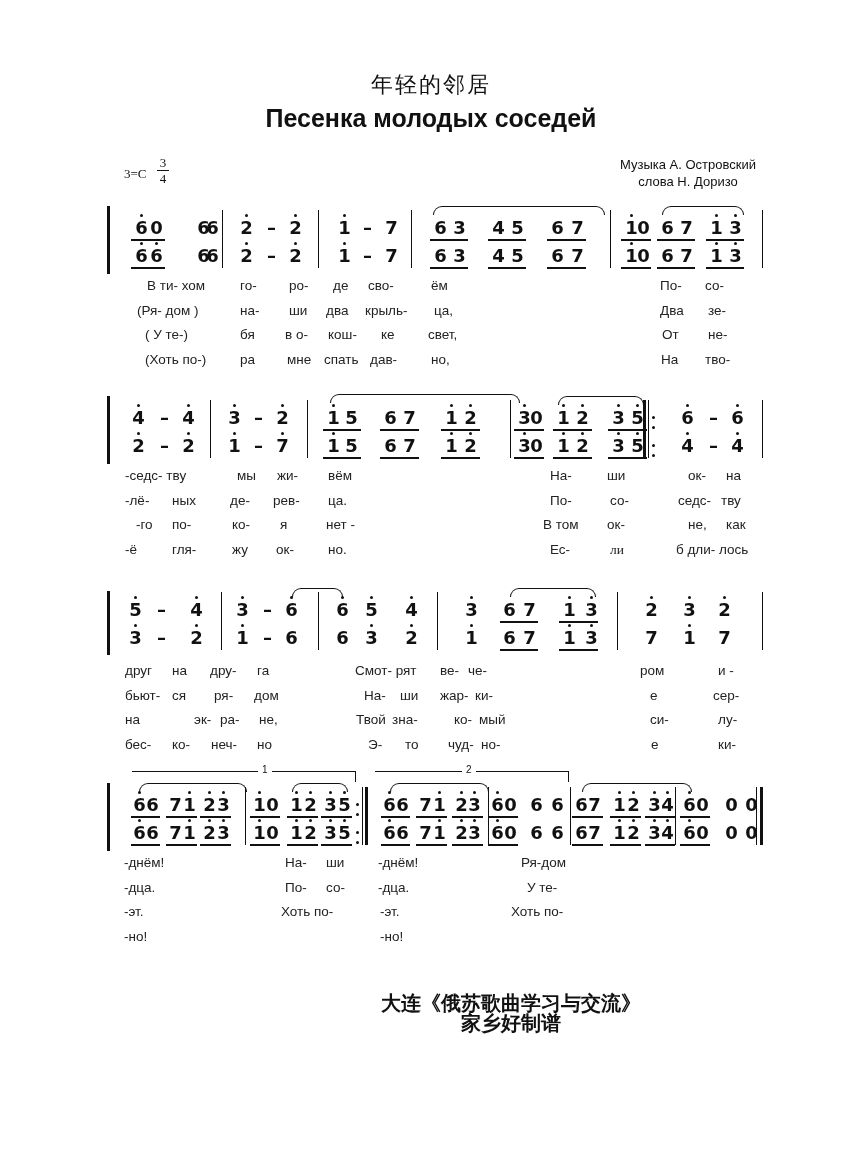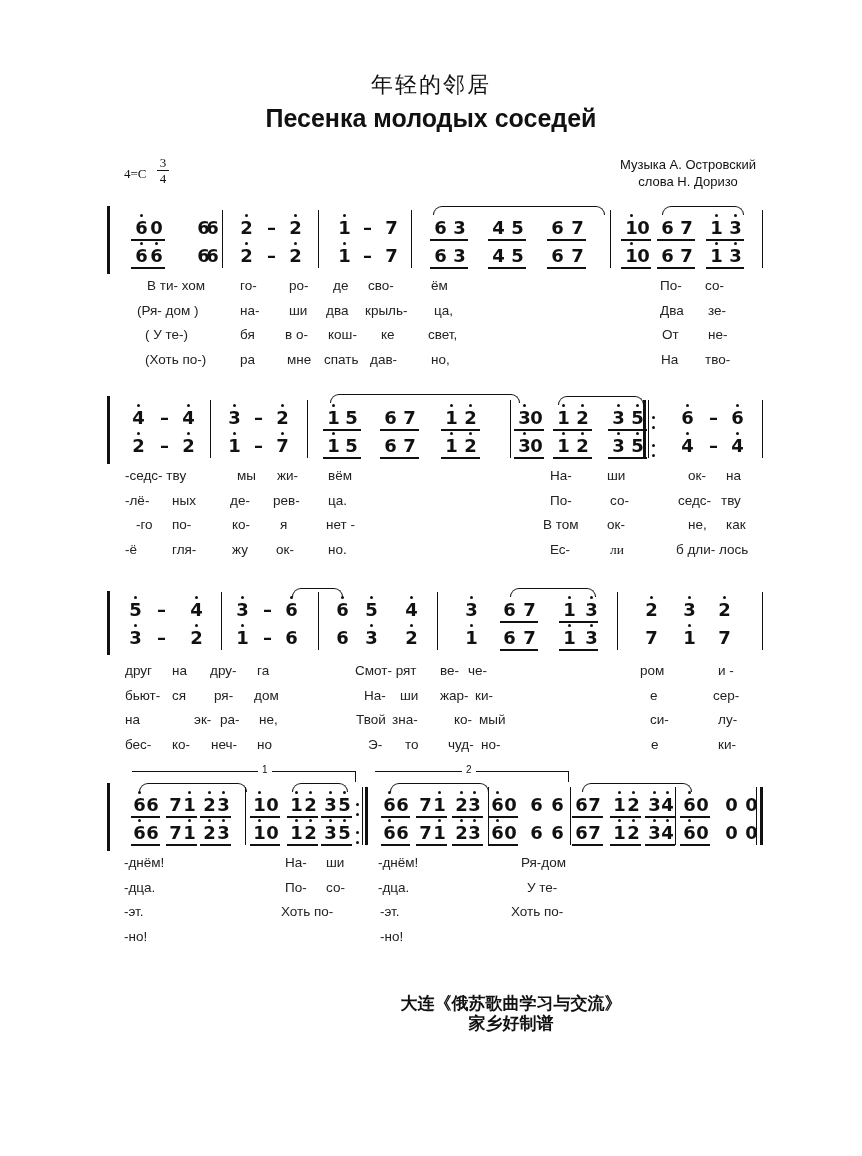--- a/index.html
+++ b/index.html
@@ -5,21 +5,21 @@
   html, body { margin:0; padding:0; background:#fff; }
   body { width:862px; height:1156px; position:relative; overflow:hidden; color:#111; font-family:"Liberation Sans", sans-serif; }
   .abs { position:absolute; }
   .title-cn { left:0; width:862px; top:70px; text-align:center; font-family:"DejaVu Serif", serif; font-size:22px; letter-spacing:2px; }
   .title-ru { left:0; width:862px; top:104px; text-align:center; font-family:"Liberation Sans", sans-serif; font-weight:bold; font-size:25px; }
   .key { left:124px; top:166px; font-size:13px; font-family:"Liberation Serif", serif; }
   .timesig { left:157px; top:155px; width:12px; text-align:center; font-size:13px; font-family:"Liberation Serif", serif; line-height:15px; }
   .timesig .line { border-top:1px solid #111; width:12px; }
   .credits { right:106px; top:156px; text-align:center; font-size:13px; line-height:17px; }
   .credits div:first-child { text-align:right; }
-  .footer { left:0; width:862px; top:993px; text-align:center; font-family:"DejaVu Serif", serif; font-weight:bold; font-size:17px; line-height:20px; }
+  .footer { left:0; width:862px; top:993px; text-align:center; font-family:"DejaVu Serif", serif; font-weight:bold; font-size:20px; line-height:20px; }
   .footer .f1 { padding-left:160px; }
   .footer .f2, .footer .f3 { padding-left:160px; }
 
   .sys-bracket { position:absolute; width:8px; border-left:3px solid #111; }
   .sys-bracket:before, .sys-bracket:after { content:""; position:absolute; left:-3px; width:8px; height:6px; border-left:1px solid #111; }
   .barline { position:absolute; width:1px; background:#111; }
   .bar-thick { position:absolute; width:3px; background:#111; }
   .rep-dot { position:absolute; width:3px; height:3px; background:#111; border-radius:50%; }
 
   .note { position:absolute; font-family:"DejaVu Sans", sans-serif; font-weight:bold; font-size:18px; line-height:20px; text-align:center; width:13px; }
@@ -29,21 +29,21 @@
   .volta { position:absolute; border-top:1px solid #111; height:10px; }
   .volta-num { position:absolute; font-size:10px; }
 
   .lyr { position:absolute; font-size:13.5px; font-family:"Liberation Sans", sans-serif; white-space:nowrap; color:#222; }
 </style>
 </head>
 <body>
 
 <div class="abs title-cn">年轻的邻居</div>
 <div class="abs title-ru">Песенка молодых соседей</div>
-<div class="abs key">4=C</div>
+<div class="abs key">3=C</div>
 <div class="abs timesig">
   <div>3</div>
   <div class="line"></div>
   <div>4</div>
 </div>
 <div class="abs credits">
   <div>Музыка А. Островский</div>
   <div>слова Н. Доризо</div>
 </div>
 

